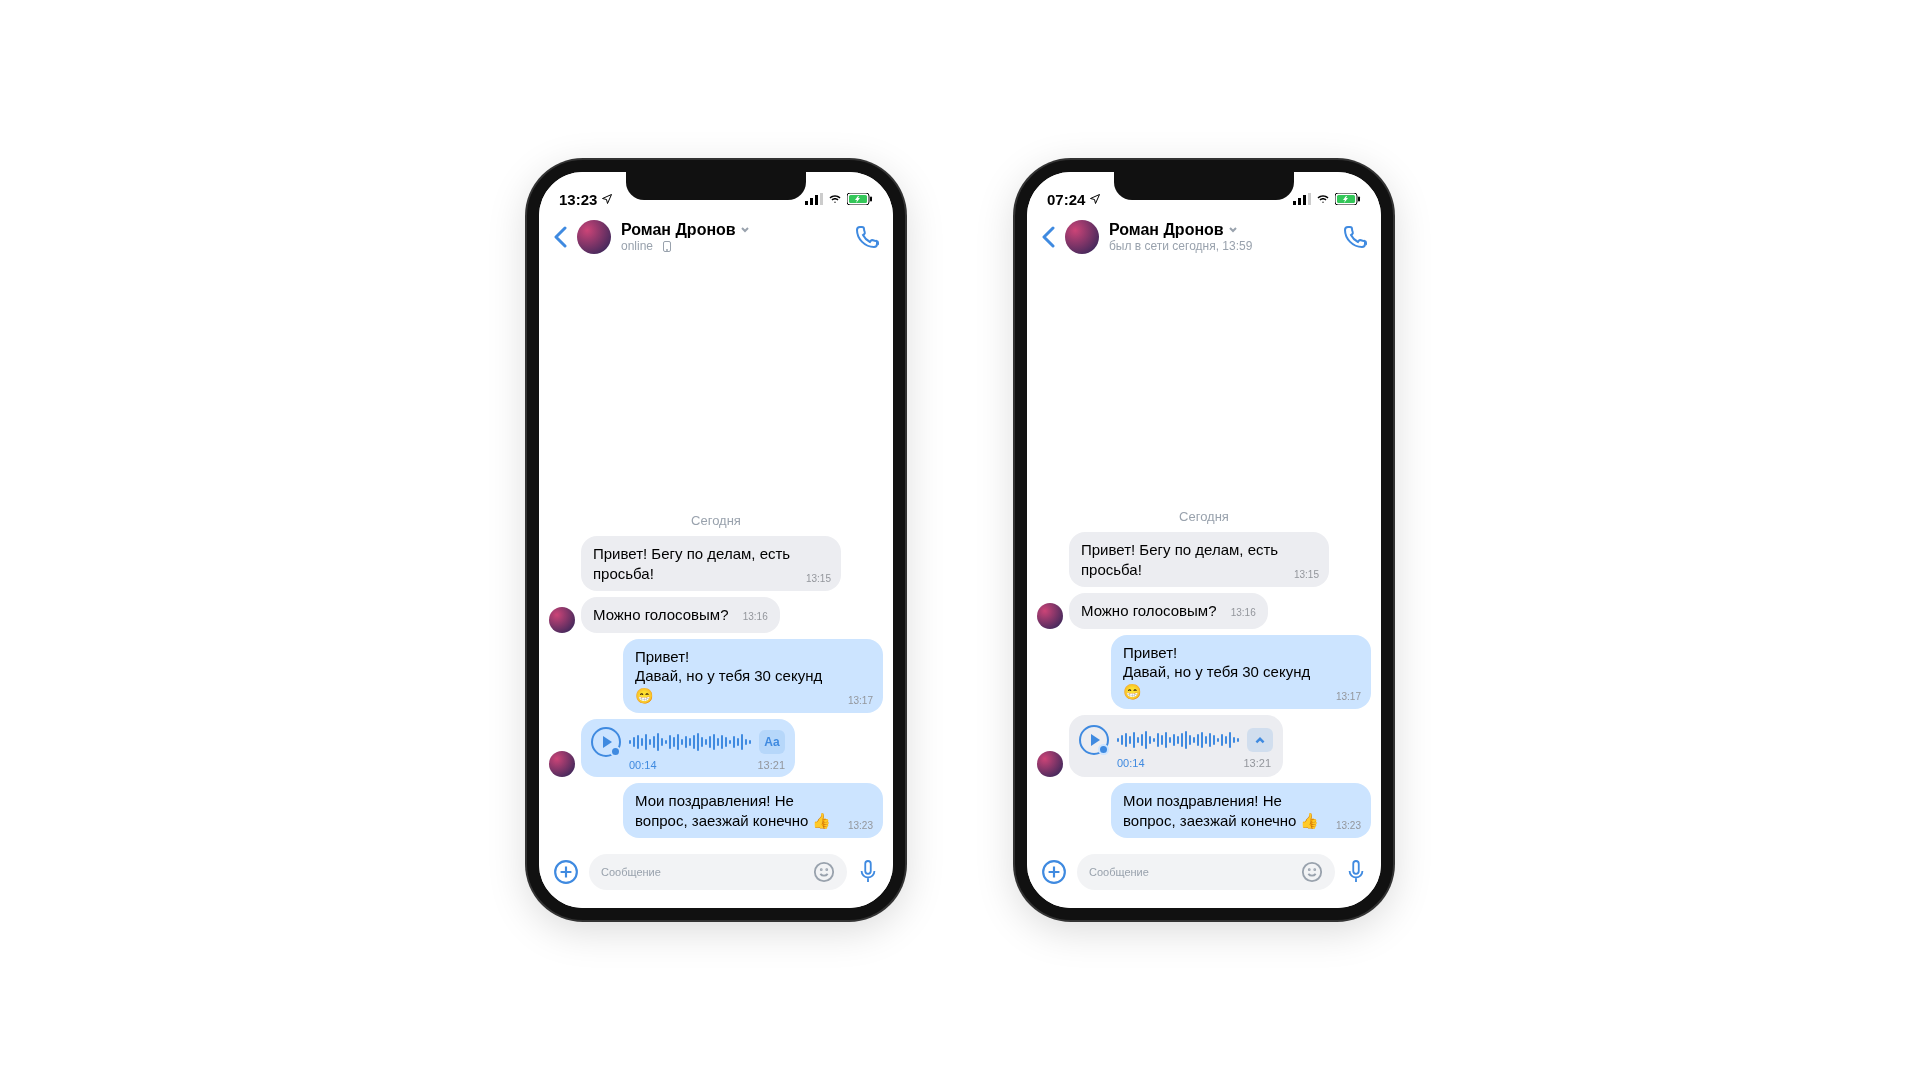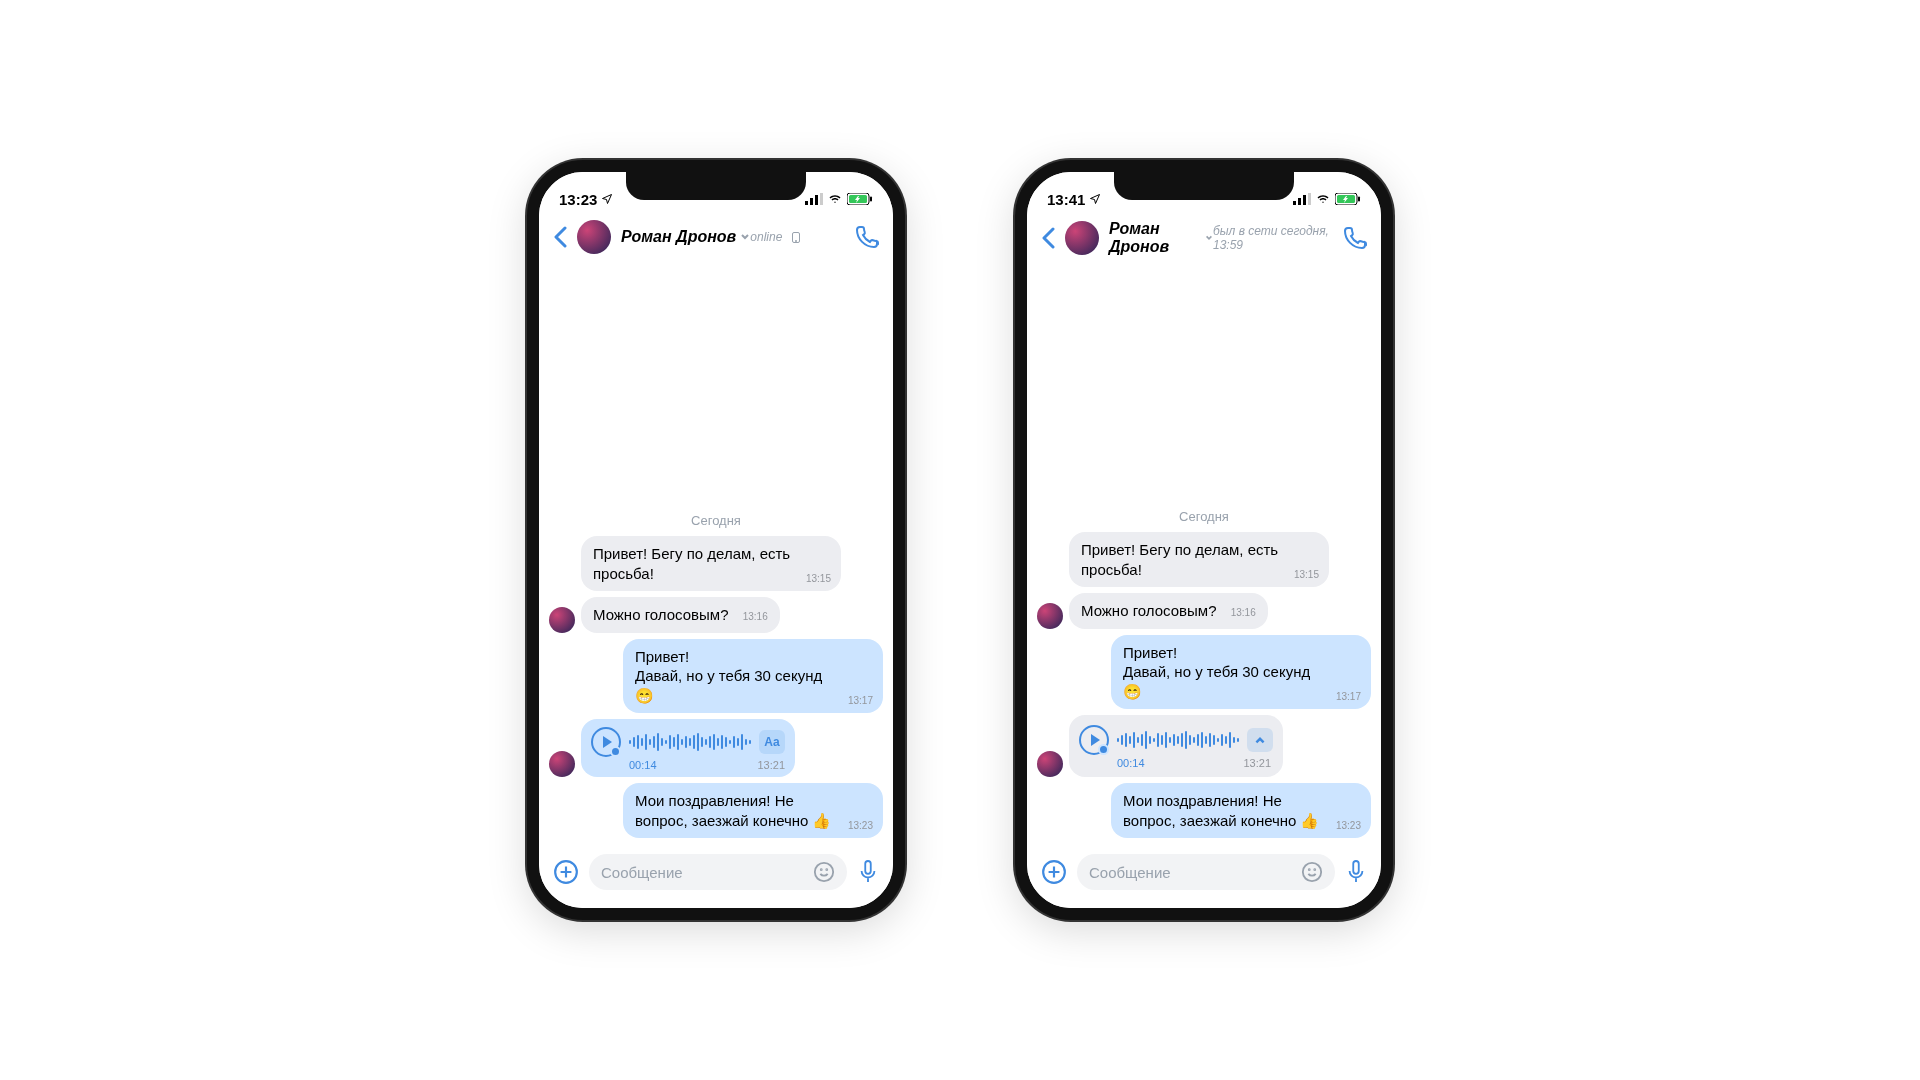--- a/index.html
+++ b/index.html
@@ -75,21 +75,21 @@
     padding: 8px 14px 10px;
     gap: 10px;
   }
   .back-ico { color: var(--vk-blue); font-size: 26px; }
   .avatar {
     width: 34px; height: 34px; border-radius: 50%;
     background: radial-gradient(circle at 30% 30%, #c47, #225);
     display: flex; align-items: center; justify-content: center;
     color: #fff; font-size: 10px;
   }
-  .head-title { display: flex; flex: 1; min-width: 0; font-style: italic; }
+  .head-title { display: flex; flex-direction: column; flex: 1; min-width: 0; }
   .head-name { font-weight: 600; color: #000; font-size: 16px; display: flex; align-items: center; gap: 4px; }
   .head-name svg { width: 10px; height: 10px; }
   .head-sub { font-size: 12px; color: var(--text-sub); display: flex; align-items: center; gap: 10px; }
   .call-ico { color: var(--vk-blue); }
 
   
   .messages {
     flex: 1;
     overflow: hidden;
     padding: 0 10px;
@@ -222,21 +222,21 @@
   .ib-input {
     flex: 1;
     background: var(--input-bg);
     border-radius: 18px;
     height: 36px;
     display: flex;
     align-items: center;
     justify-content: space-between;
     padding: 0 12px;
     color: var(--text-sub);
-    font-size: 15px;
+    font-size: 11px;
   }
   .ib-emoji { color: var(--text-sub); }
   .mic-ico { color: var(--vk-blue); }
 
   
   svg { display: block; }
 </style>
 </head>
 <body>
 
@@ -412,21 +412,21 @@
   </div>
 </div>
 
 <div class="phone">
 
   <div class="notch"></div>
   <div class="screen">
 
     <div class="statusbar">
       <div class="status-left">
-        <span>13:41</span>
+        <span>07:24</span>
         <svg width="12" height="12" viewBox="0 0 24 24" fill="none" stroke="currentColor" stroke-width="2">
             <path d="M3 11l18-8-8 18-2-8-8-2z"></path>
           </svg>
       </div>
       <div class="status-right">
         <svg width="18" height="12" viewBox="0 0 18 12">
             <rect x="0" y="8" width="3" height="4" fill="#000"></rect>
             <rect x="5" y="5" width="3" height="7" fill="#000"></rect>
             <rect x="10" y="2" width="3" height="10" fill="#000"></rect>
             <rect x="15" y="0" width="3" height="12" fill="#ccc"></rect>

